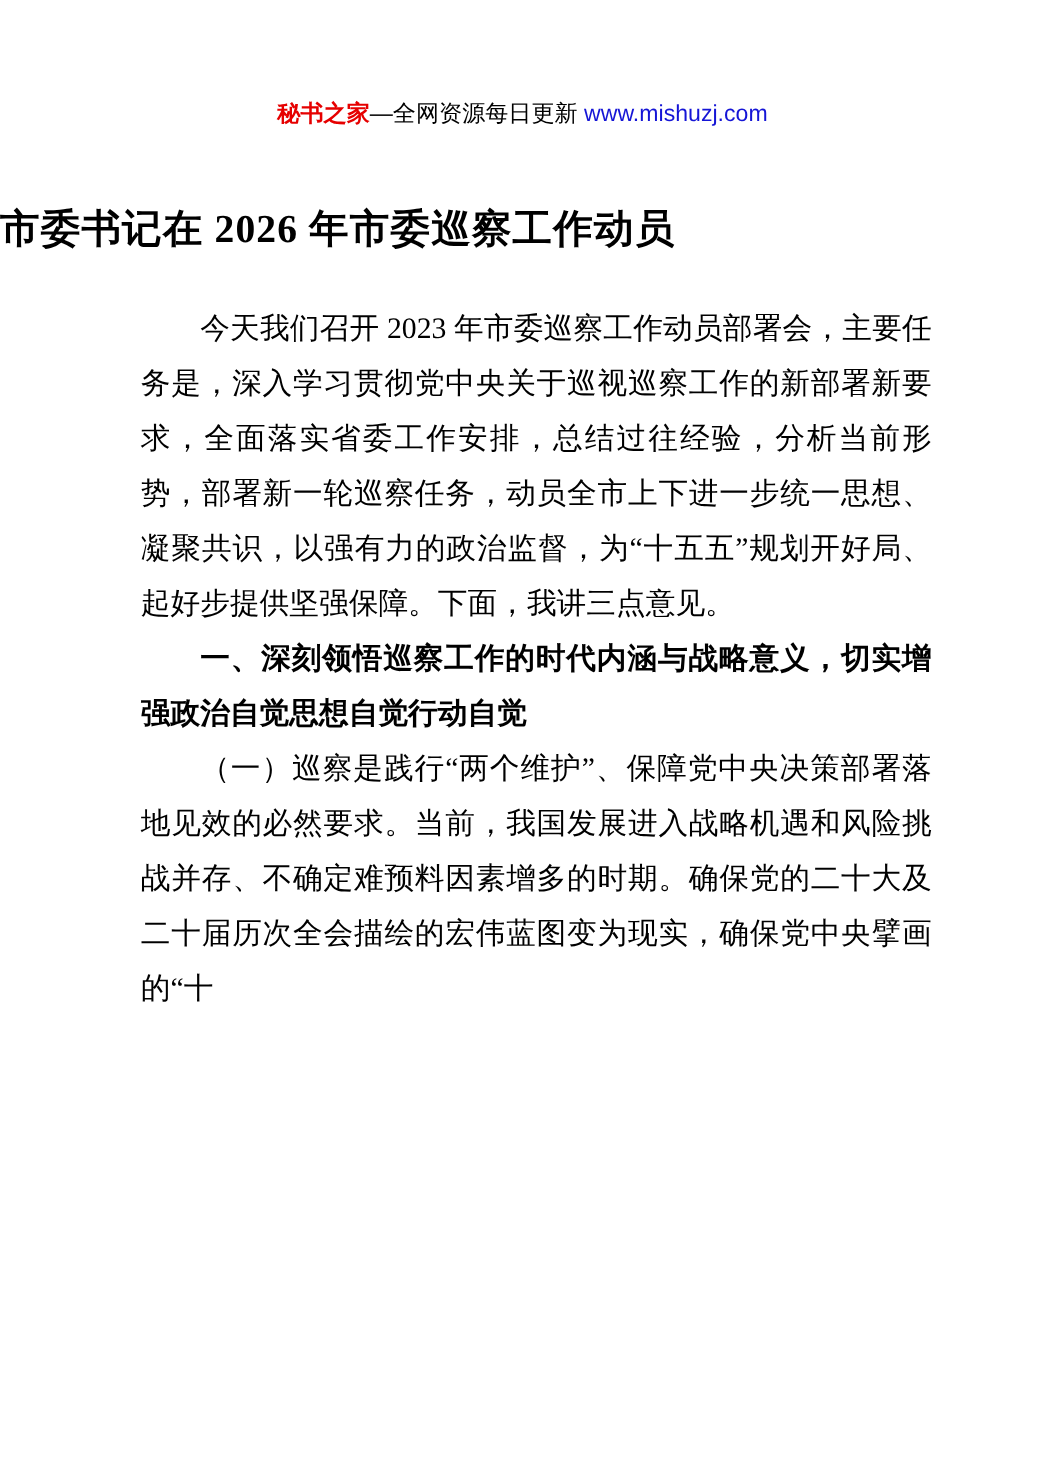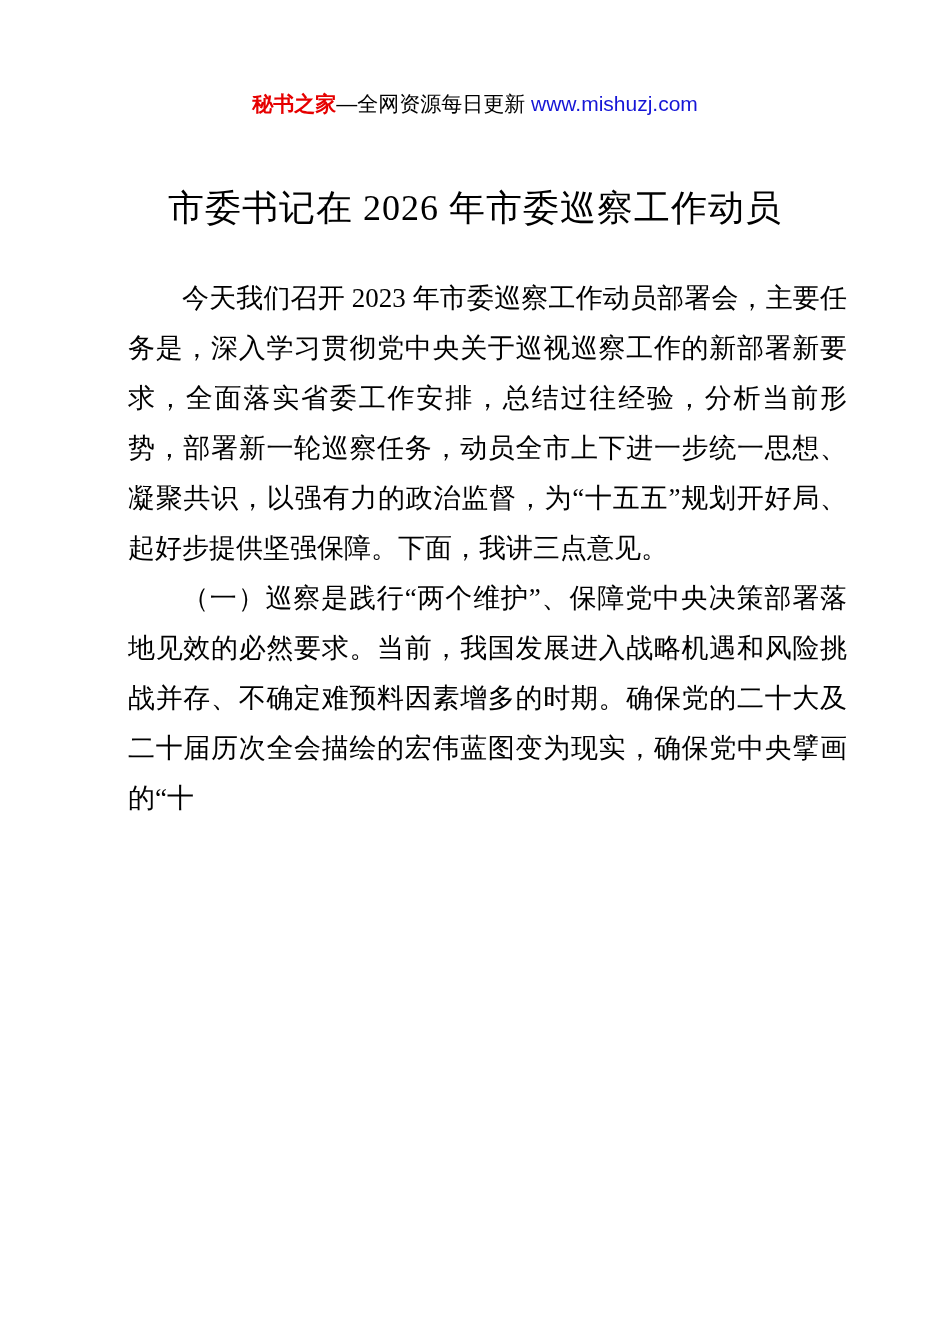--- a/index.html
+++ b/index.html
@@ -27,24 +27,24 @@
   .doc-header .tagline {
     color: #000000;
   }
   .doc-header .url {
     color: #1515d6;
     text-decoration: none;
     cursor: pointer;
   }
   .doc-title {
     margin: 61px 0 0 0;
-    text-align: center;
+    text-align: left;
     font-family: "Liberation Serif", sans-serif;
     font-size: 36px;
-    font-weight: normal;
+    font-weight: bold;
     line-height: 54px;
     color: #000000;
     letter-spacing: 1px;
   }
   .doc-title .title-line { display: block; }
   .content {
     margin: 38px 103px 0 128px;
     width: 719px;
     font-family: "Liberation Serif", sans-serif;
     font-size: 27px;
@@ -67,16 +67,17 @@
   <div class="doc-header">
     <span class="brand">秘书之家</span><span class="tagline">—全网资源每日更新 </span><span class="url">www.mishuzj.com</span>
   </div>
 
   <h1 class="doc-title">
     <span class="title-line">市委书记在 2026 年市委巡察工作动员</span>
   </h1>
 
   <div class="content">
     <p>今天我们召开 2023 年市委巡察工作动员部署会，主要任务是，深入学习贯彻党中央关于巡视巡察工作的新部署新要求，全面落实省委工作安排，总结过往经验，分析当前形势，部署新一轮巡察任务，动员全市上下进一步统一思想、凝聚共识，以强有力的政治监督，为“十五五”规划开好局、起好步提供坚强保障。下面，我讲三点意见。</p>
+    <p class="section-heading">一、深刻领悟巡察工作的时代内涵与战略意义，切实增强政治自觉思想自觉行动自觉</p>
     <p>（一）巡察是践行“两个维护”、保障党中央决策部署落地见效的必然要求。当前，我国发展进入战略机遇和风险挑战并存、不确定难预料因素增多的时期。确保党的二十大及二十届历次全会描绘的宏伟蓝图变为现实，确保党中央擘画的“十</p>
   </div>
 
 </div>
 
 </body></html>

